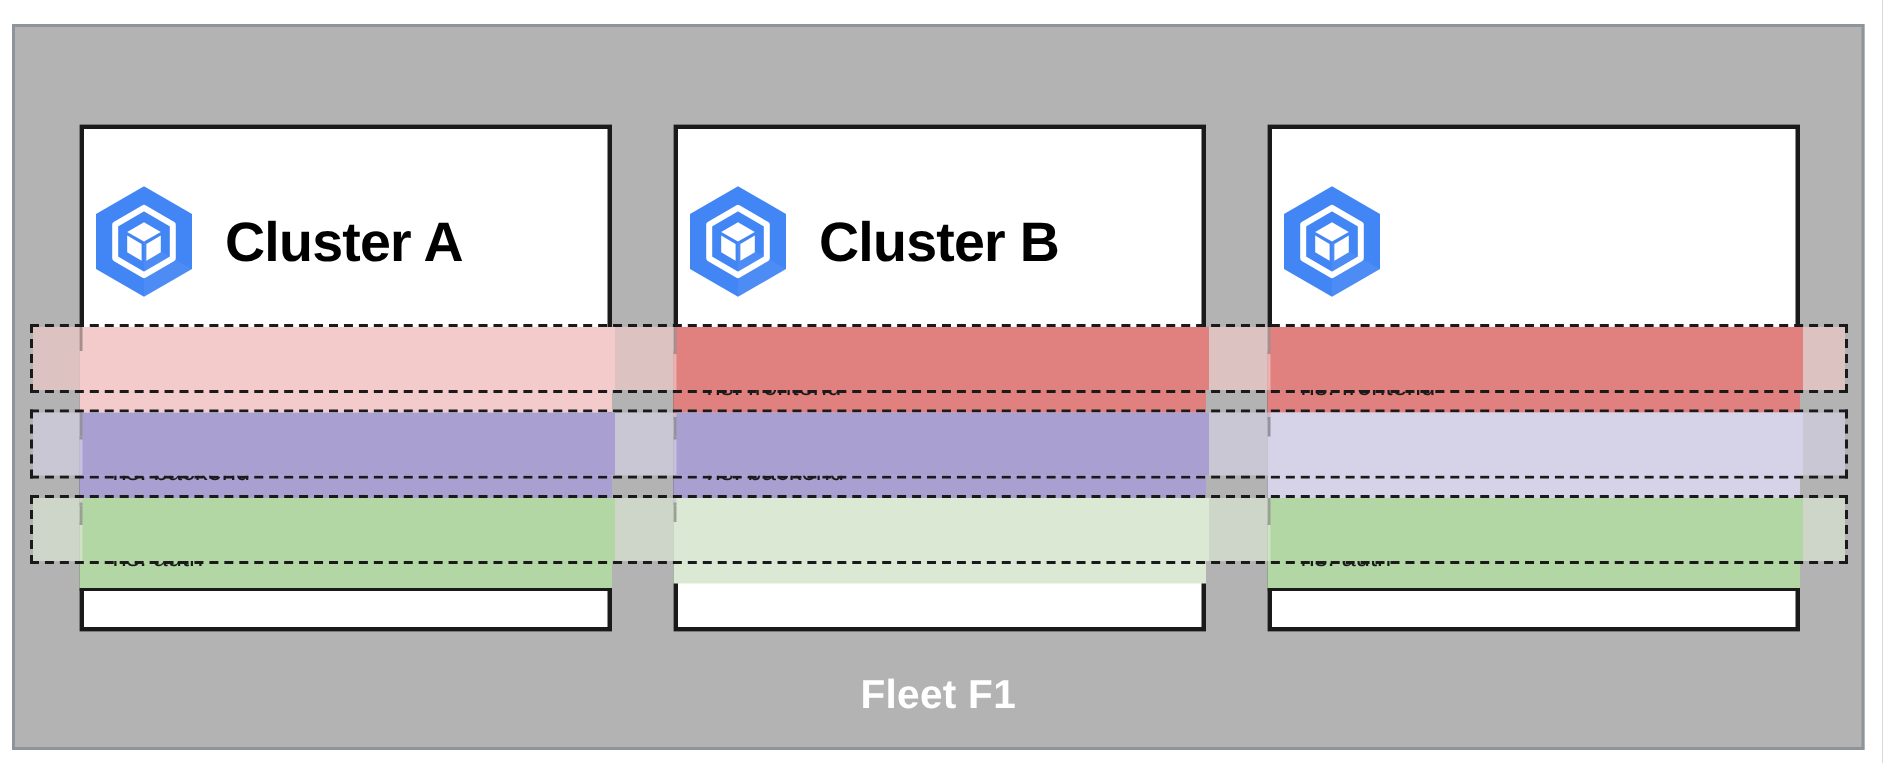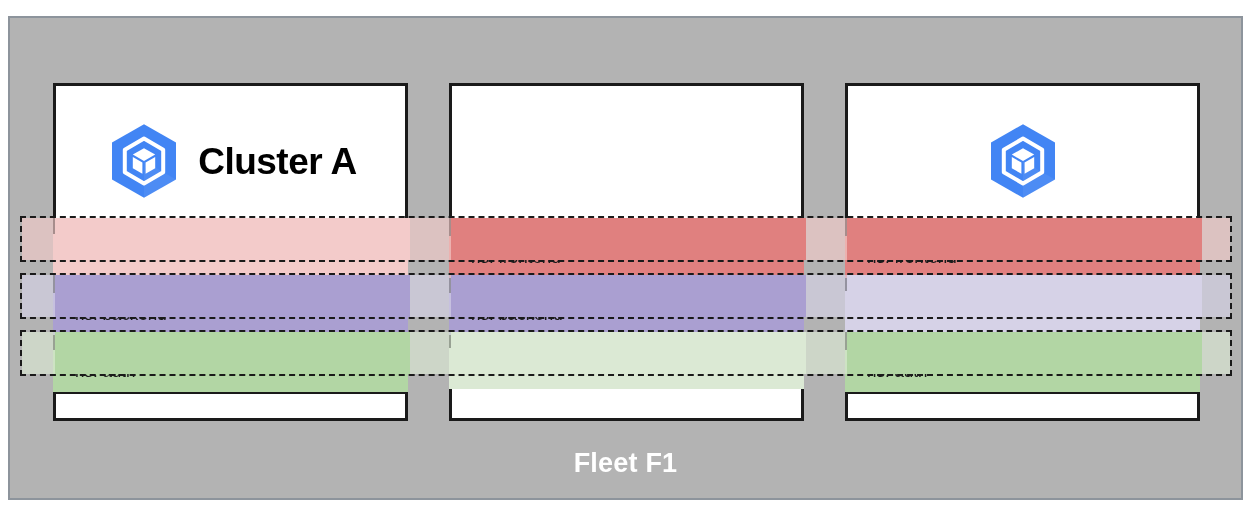--- a/index.html
+++ b/index.html
@@ -60,21 +60,20 @@
     border:3px solid #1a1a1a;
     box-sizing:border-box;
     z-index:1;
   }
   .cluster-header{
     position:absolute;
     left:0; right:0; top:0;
     height:150px;
     display:flex;
     align-items:center;
-    justify-content:center;
     gap:14px;
   }
   .cluster-title{
     font-size:37px;
     font-weight:bold;
     color:#000000;
     line-height:1;
     white-space:nowrap;
     letter-spacing:-0.5px;
   }
@@ -150,20 +149,31 @@
           </div>
           <div class="ns-block" style="top: 148px; height: 41px; background: rgb(243, 203, 202);"></div>
           <div class="ns-block present" style="top: 205px; height: 46px; background: rgb(170, 159, 209);">
             <span class="ns-label">ns: backend</span>
           </div>
           <div class="ns-block present" style="top: 262px; height: 46px; background: rgb(178, 214, 164);">
             <span class="ns-label">ns: auth</span>
           </div>
         </div>
         <div class="cluster" style="left: 439px;">
+          <div class="cluster-header">
+            <svg class="gke-icon" viewBox="0 0 100 100">
+              <path d="M50 4 L90 27 L90 73 L50 96 L10 73 L10 27 Z" fill="#4285f4"></path>
+              <path d="M50 50 L90 73 L50 96 Z" fill="#ffffff" opacity="0.06"></path>
+              <path d="M50 22 L74 36 L74 64 L50 78 L26 64 L26 36 Z" fill="none" stroke="#ffffff" stroke-width="5" stroke-linejoin="round"></path>
+              <path d="M50 34 L64 42 L50 50 L36 42 Z" fill="#ffffff"></path>
+              <path d="M36 45 L48 52 L48 66 L36 59 Z" fill="#ffffff"></path>
+              <path d="M64 45 L52 52 L52 66 L64 59 Z" fill="#ffffff"></path>
+            </svg>
+            <div class="cluster-title">Cluster B</div>
+          </div>
           <div class="ns-block present" style="top: 148px; height: 46px; background: rgb(224, 128, 127);">
             <span class="ns-label">ns: frontend</span>
           </div>
           <div class="ns-block present" style="top: 205px; height: 46px; background: rgb(170, 159, 209);">
             <span class="ns-label">ns: backend</span>
           </div>
           <div class="ns-block" style="top: 262px; height: 41px; background: rgb(219, 233, 212);"></div>
         </div>
         <div class="cluster" style="left: 835px;">
           <div class="cluster-header">

